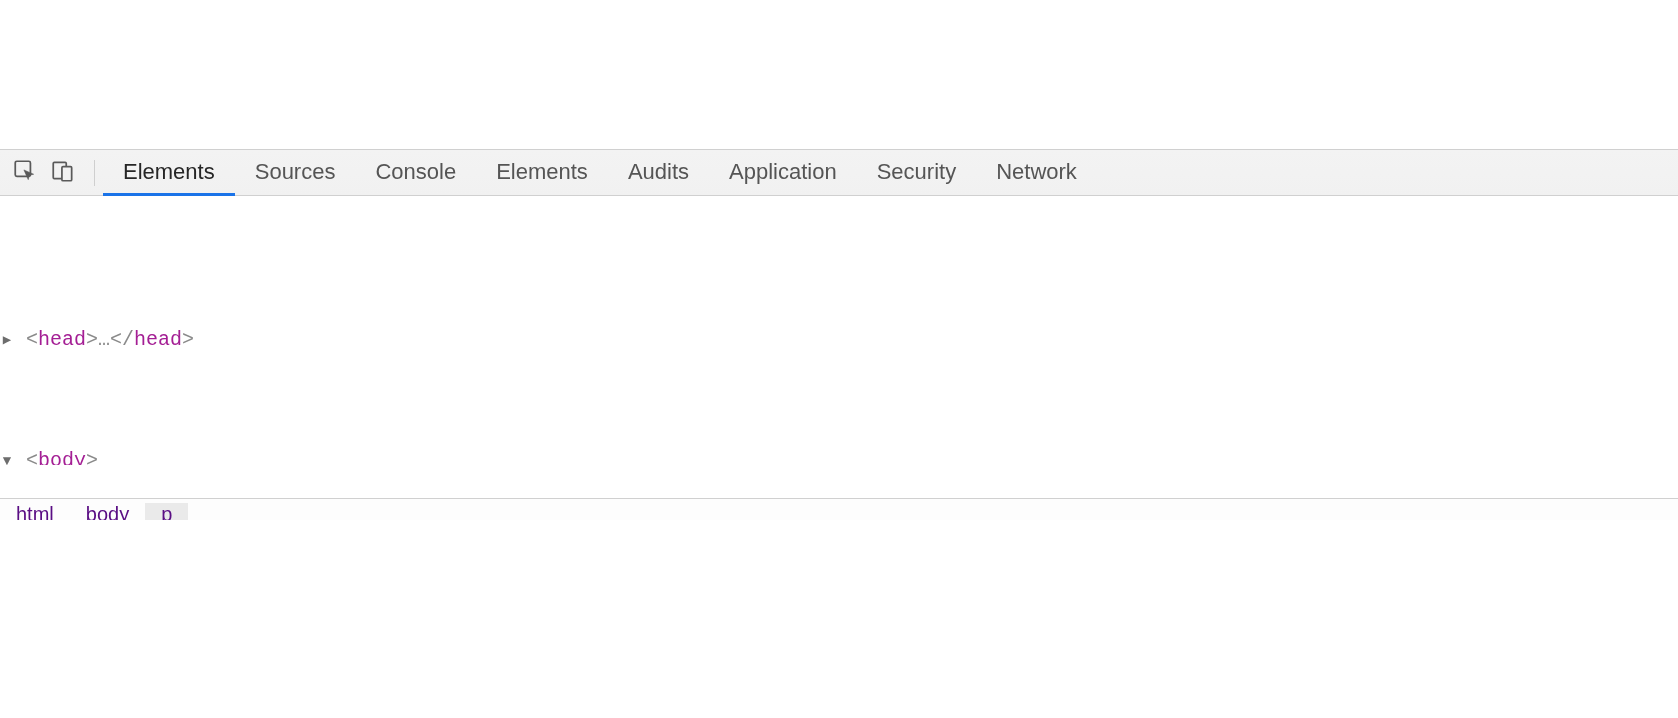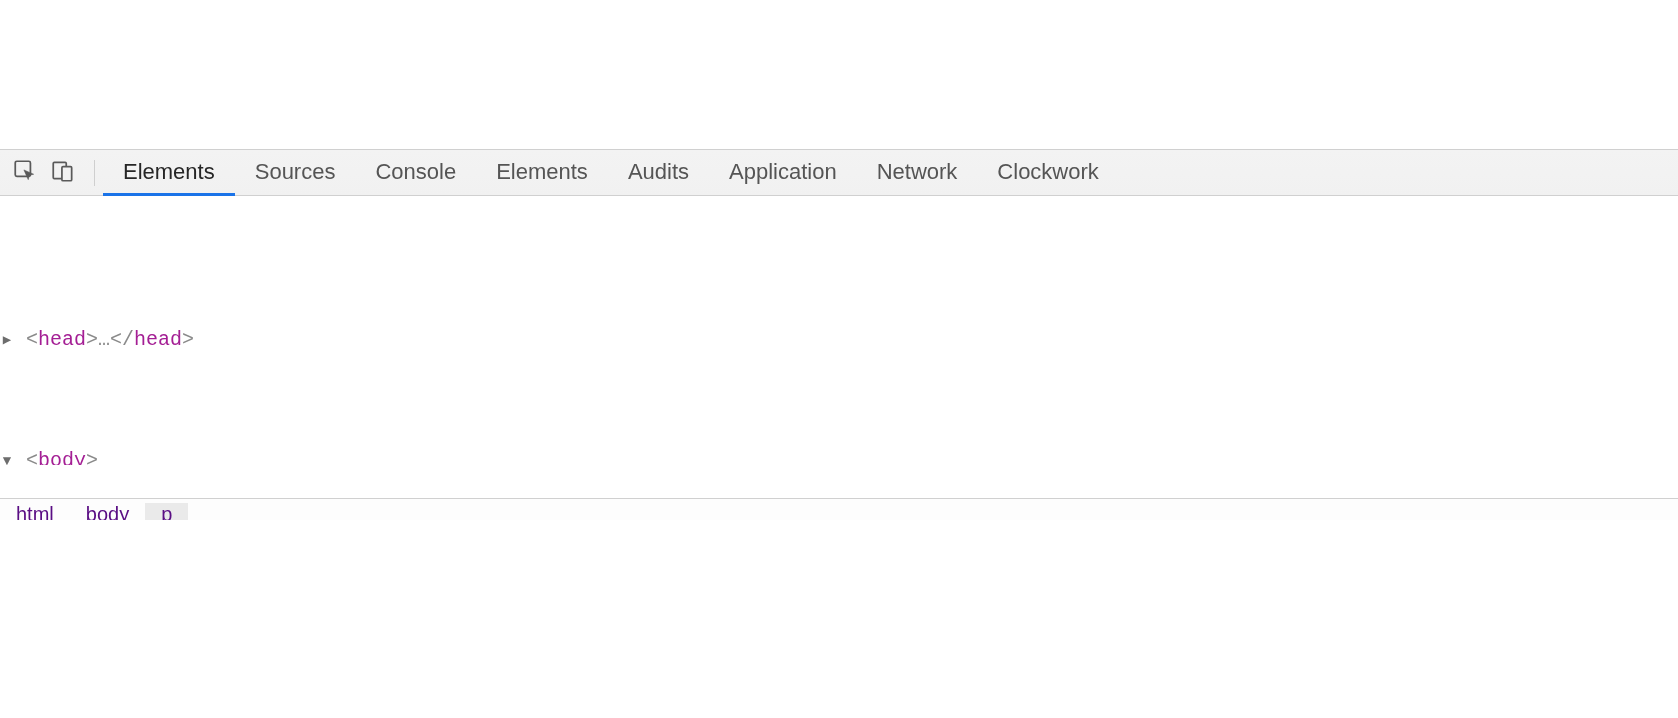--- a/index.html
+++ b/index.html
@@ -129,22 +129,22 @@
       </span>
     </div>
     <div class="sep"></div>
     <div class="tabs">
       <div class="tab active">Elements</div>
       <div class="tab">Sources</div>
       <div class="tab">Console</div>
       <div class="tab">Elements</div>
       <div class="tab">Audits</div>
       <div class="tab">Application</div>
+      <div class="tab">Security</div>
       <div class="tab">Network</div>
-      <div class="tab">Clockwork</div>
     </div>
   </div>
 
   <div class="tree-clip">
     <div class="tree-wrap">
 
 
       <div class="row indent-1"><span class="arrow right"></span> <span class="punct">&lt;</span><span class="tag-name">head</span><span class="punct">&gt;</span><span class="punct">…</span><span class="punct">&lt;/</span><span class="tag-name">head</span><span class="punct">&gt;</span></div>
 
       <div class="row indent-1"><span class="arrow down"></span> <span class="punct">&lt;</span><span class="tag-name">body</span><span class="punct">&gt;</span></div>

